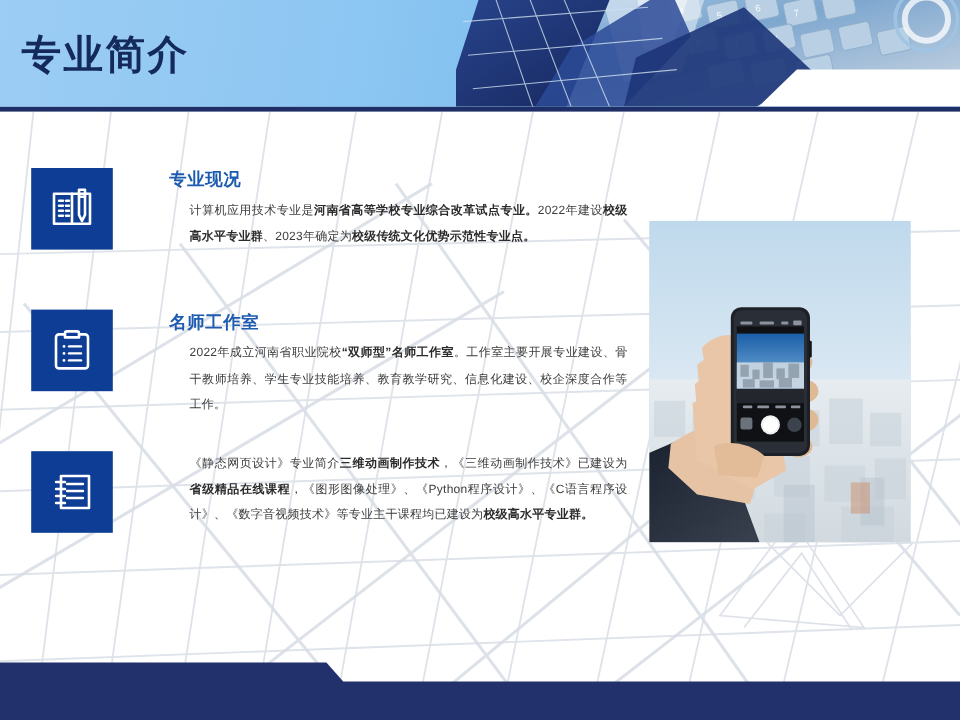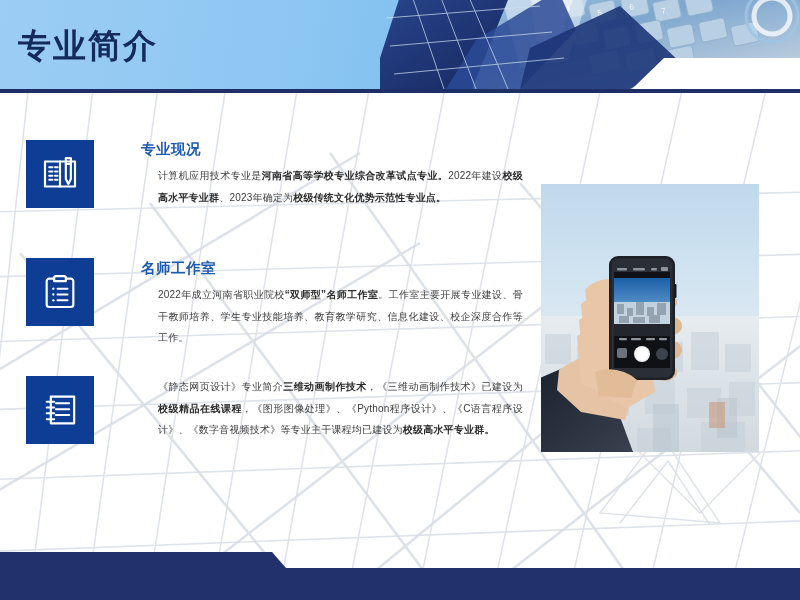--- a/index.html
+++ b/index.html
@@ -245,21 +245,21 @@
         <g stroke-width="2.4">
           <line x1="8" y1="14" x2="17" y2="14"></line>
           <line x1="8" y1="21" x2="17" y2="21"></line>
           <line x1="8" y1="28" x2="17" y2="28"></line>
           <line x1="8" y1="35" x2="17" y2="35"></line>
         </g>
       </g>
     </svg>
   </div>
   <div class="txt" style="top:283px;">
-    <div class="sec-body"><span>《静态网页设计》专业简介</span><b>三维动画制作技术</b><span>，《三维动画制作技术》已建设为</span><b>校级精品在线课程</b><span>，《图形图像处理》、《Python程序设计》、《C语言程序设计》、《数字音视频技术》等专业主干课程均已建设为</span><b>校级高水平专业群。</b></div>
+    <div class="sec-body"><span>《静态网页设计》专业简介</span><b>三维动画制作技术</b><span>，《三维动画制作技术》已建设为</span><b>省级精品在线课程</b><span>，《图形图像处理》、《Python程序设计》、《C语言程序设计》、《数字音视频技术》等专业主干课程均已建设为</span><b>校级高水平专业群。</b></div>
   </div>
 </div>
 
 <div id="photo">
   <svg width="218" height="268" viewBox="0 0 218 268" xmlns="http://www.w3.org/2000/svg">
     <defs>
       <linearGradient id="sky" x1="0" y1="0" x2="0" y2="1">
         <stop offset="0%" stop-color="#bfd9ec"></stop>
         <stop offset="55%" stop-color="#dce9f3"></stop>
         <stop offset="100%" stop-color="#eef2f5"></stop>

